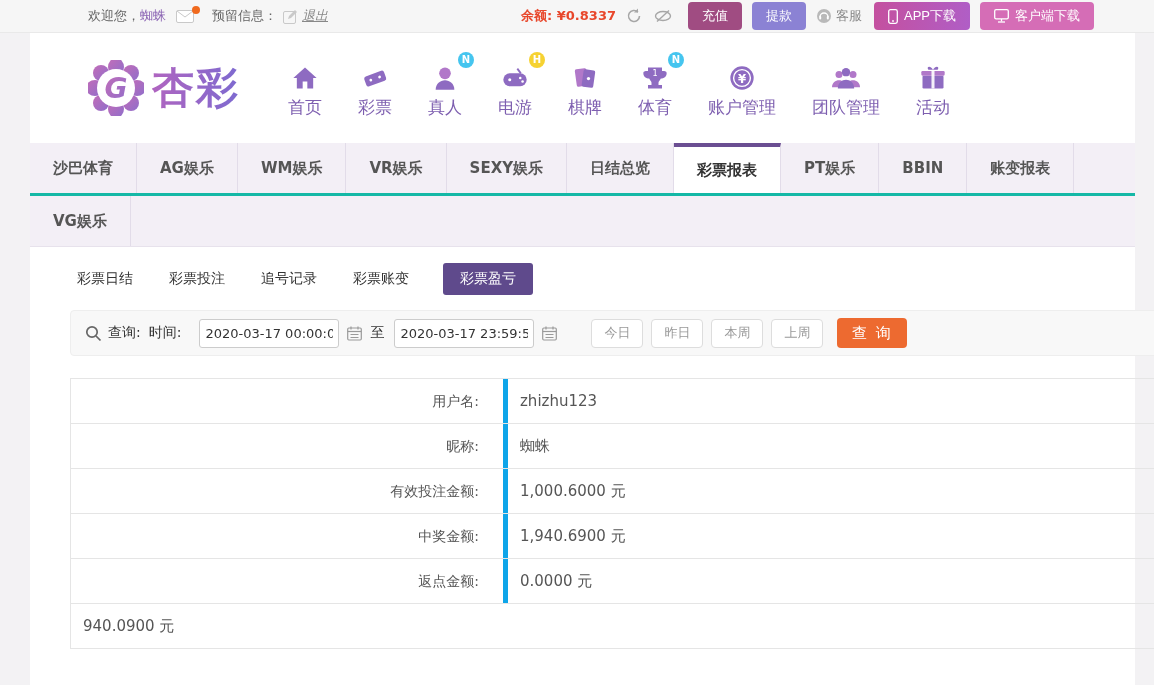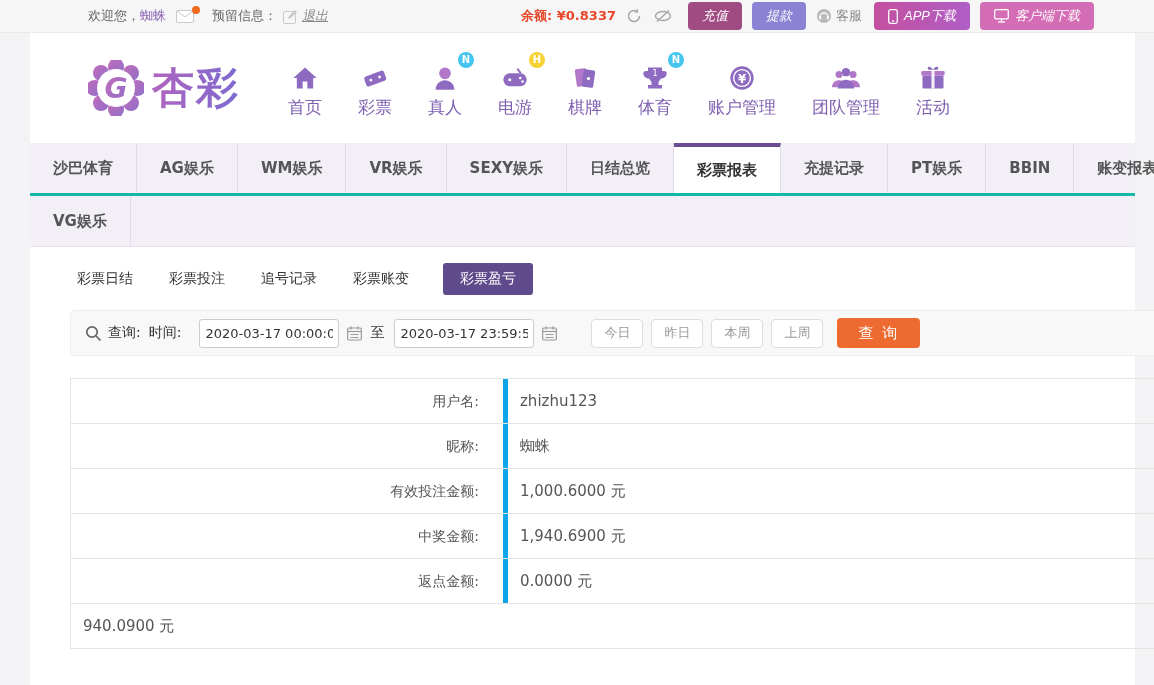--- a/index.html
+++ b/index.html
@@ -10,21 +10,21 @@
   .topbar { height:33px; background:#f6f6f6; border-bottom:1px solid #e9e9e9;
     display:flex; align-items:center; font-size:13px; color:#666; padding:0 60px 0 88px; }
   .topbar .grow { flex:1; }
   .tb-item { display:inline-flex; align-items:center; margin-right:14px; white-space:nowrap; }
   .username { color:#8a63b3; }
   .mail-wrap { position:relative; margin:0 18px 0 10px; }
   .mail-dot { position:absolute; top:-4px; right:-6px; width:8px; height:8px; border-radius:50%; background:#f06a1e; }
   .logout { color:#888; font-style:italic; text-decoration:underline; cursor:pointer; margin-left:4px; }
   .balance { color:#e8472b; font-weight:bold; margin-right:10px; }
   .tb-btn { color:#fff; border:none; border-radius:4px; padding:5px 14px; font-size:13px;
-    cursor:pointer; margin-right:10px; display:inline-flex; align-items:center; gap:6px;font-style:italic; }
+    cursor:pointer; margin-right:10px; display:inline-flex; align-items:center; gap:6px; }
   .btn-recharge { background:#a04c82; }
   .btn-withdraw { background:#8b82d4; }
   .btn-app { background:linear-gradient(90deg,#c4509f,#b05ec6); }
   .btn-client { background:#d56db6; }
   .svc { color:#888; margin-right:12px; display:inline-flex; align-items:center; gap:4px; }
   .ico { display:inline-block; line-height:0; }
 
   
   .page { width:1105px; margin-left:30px; background:#fff; height:652px; }
 
@@ -62,21 +62,21 @@
   .q-sub { font-size:14px; color:#333; margin-right:18px; }
   .q-input { width:140px; height:29px; border:1px solid #ccc; border-radius:3px;
     font-size:13px; color:#333; padding:0 5px; background:#fff;
     font-family:"DejaVu Sans","Liberation Sans",sans-serif; }
   .cal { margin:0 8px; }
   .to { font-size:14px; color:#333; margin-right:10px; }
   .quick { height:29px; padding:0 12px; background:#fff; border:1px solid #ddd; border-radius:4px;
     color:#999; font-size:13px; margin-left:8px; cursor:pointer;
     font-family:"DejaVu Sans","Liberation Sans",sans-serif; }
   .quick:first-of-type { margin-left:26px; }
-  .search-btn { height:30px; width:83px; margin-left:14px; background:#ed6a30; color:#fff;
+  .search-btn { height:30px; width:70px; margin-left:14px; background:#ed6a30; color:#fff;
     border:none; border-radius:4px; font-size:15px; cursor:pointer; letter-spacing:2px;
     font-family:"DejaVu Sans","Liberation Sans",sans-serif; }
 
   
   .report { margin:22px 0 0 40px; width:1095px; border:1px solid #e5e5e5; border-bottom:none; }
   .trow { display:flex; height:45px; border-bottom:1px solid #e5e5e5; }
   .tlabel { width:437px; border-right:5px solid #0ea5e9; text-align:right; padding-right:24px;
     font-size:14px; color:#555; line-height:44px; }
   .tvalue { flex:1; padding-left:12px; font-size:15px; color:#555; line-height:44px; }
 </style>
@@ -304,21 +304,20 @@
 
   <div class="tabbar">
     <div class="tabrow">
       <div class="tab">沙巴体育</div>
       <div class="tab">AG娱乐</div>
       <div class="tab">WM娱乐</div>
       <div class="tab">VR娱乐</div>
       <div class="tab">SEXY娱乐</div>
       <div class="tab">日结总览</div>
       <div class="tab active">彩票报表</div>
-      <div class="tab">充提记录</div>
       <div class="tab">PT娱乐</div>
       <div class="tab">BBIN</div>
       <div class="tab">账变报表</div>
 
     </div>
     <div class="tabrow" style="border-top:3px solid #14b8a6;align-items:flex-end;">
       <div class="tab">VG娱乐</div>
     </div>
   </div>
 

